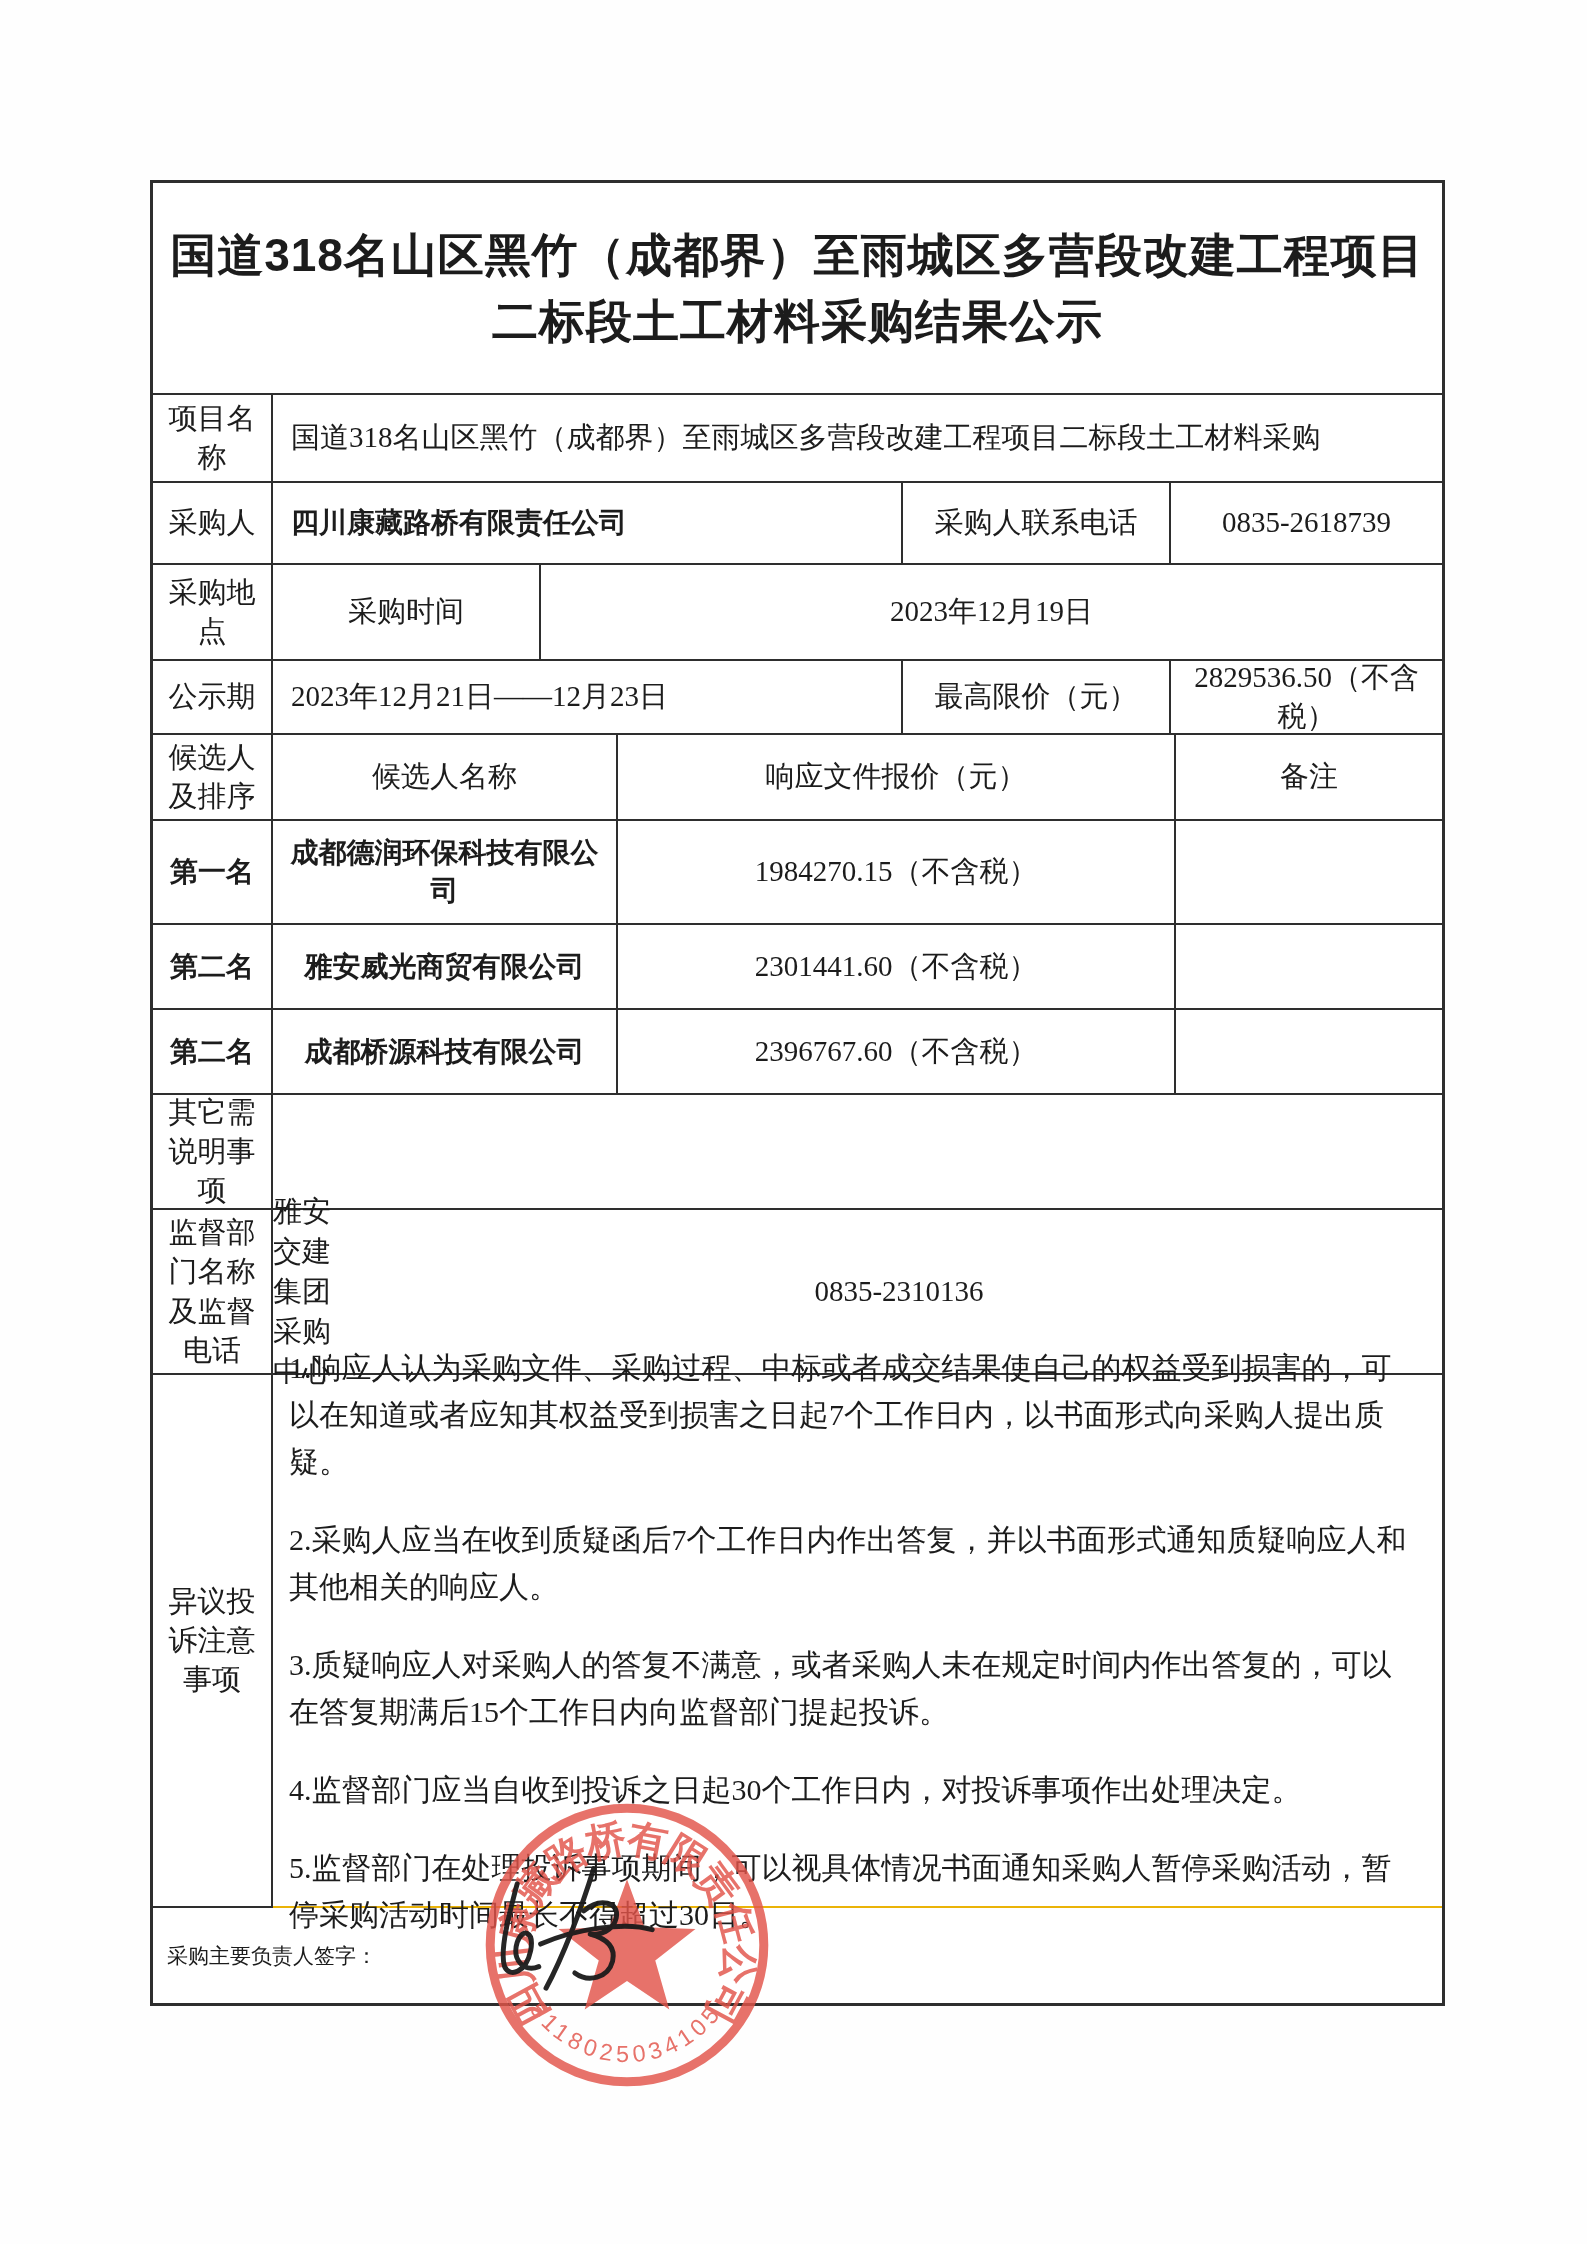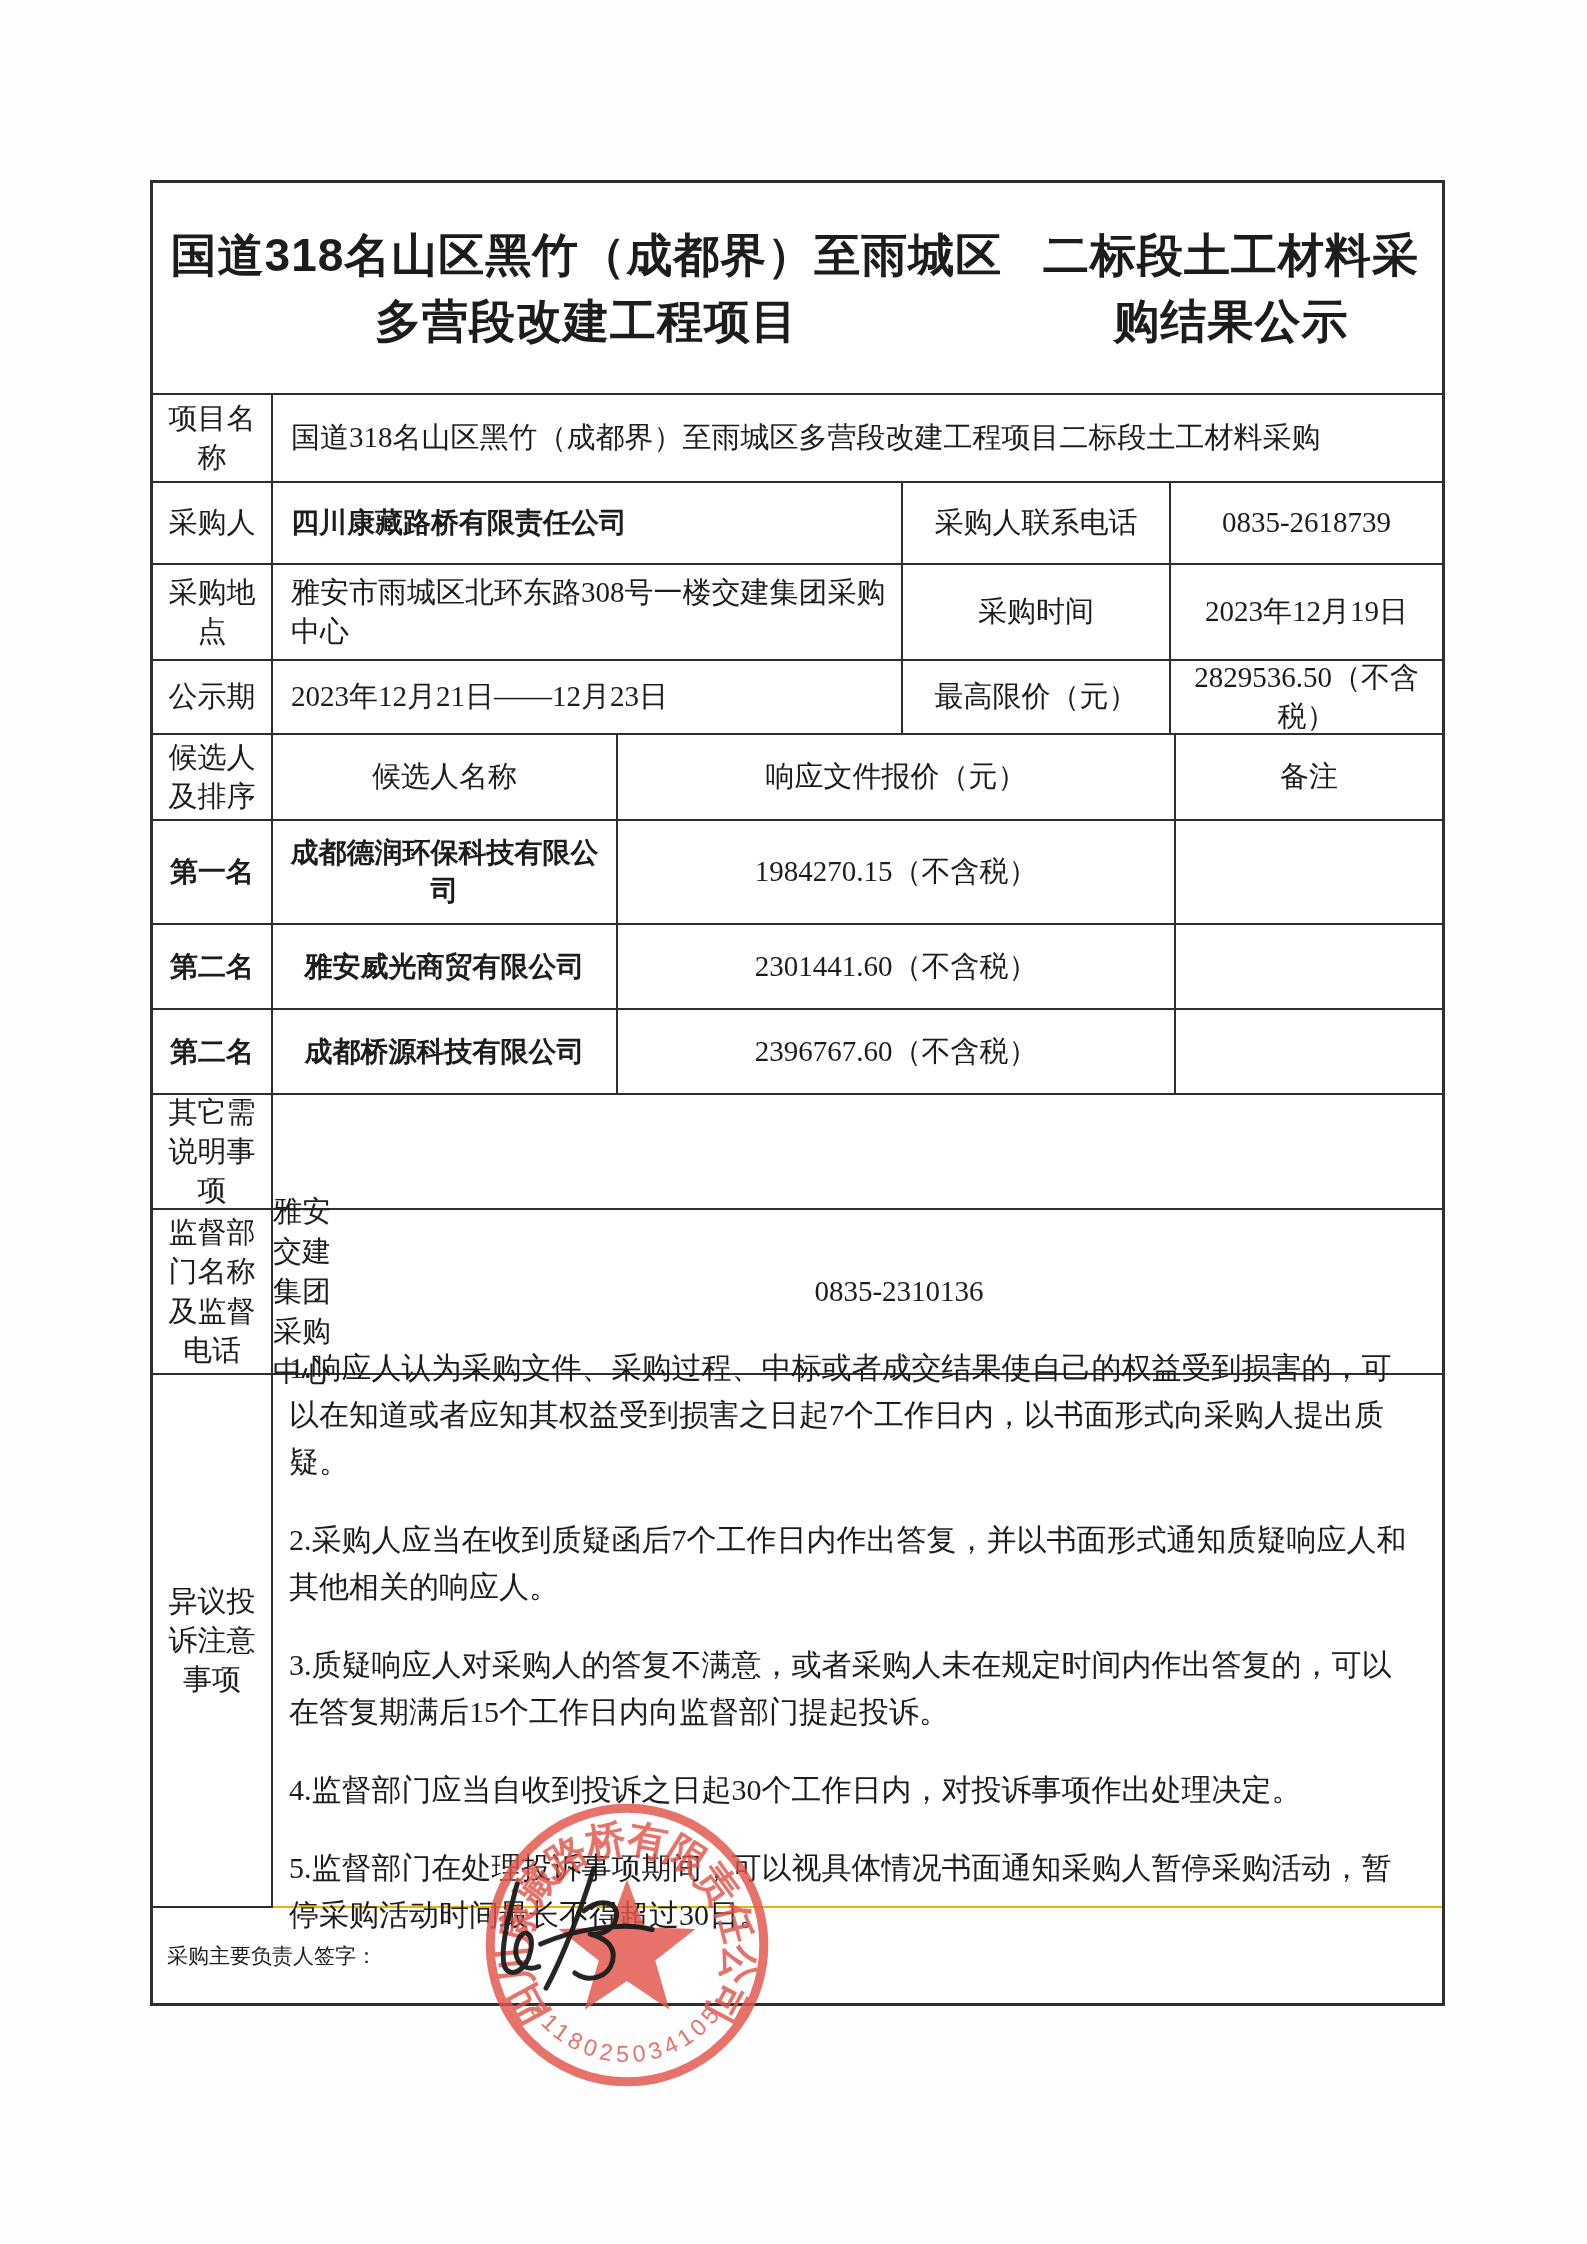--- a/index.html
+++ b/index.html
@@ -44,21 +44,21 @@
   .h-hdr{height:86px;}
   .h-c1{height:104px;}
   .h-c2{height:85px;}
   .h-c3{height:85px;}
   .h-other{height:115px;}
   .h-sup{height:165px;}
   .h-obj{height:533px;}
   .h-sig{height:95px;}
   .title-cell{
     width:100%;height:100%;
-    display:flex;flex-direction:row;align-items:center;justify-content:center;
+    display:flex;flex-direction:column;align-items:center;justify-content:center;
     font-family:"Liberation Sans","DejaVu Sans",sans-serif;
     font-weight:bold;font-size:46px;line-height:66px;
     border-bottom:2px solid #2e2e2e;box-sizing:border-box;
     text-align:center;letter-spacing:1px;
   }
   .cand-name{font-family:"Liberation Sans","DejaVu Sans",sans-serif;font-weight:bold;font-size:28px;}
   .sup-stack{flex:1;display:flex;flex-direction:row;}
   .sup-a{flex:0 0 83px;border-bottom:2px solid #2e2e2e;}
   .sup-b{flex:1;}
   .sup-cell{box-sizing:border-box;display:flex;align-items:center;justify-content:center;font-size:29px;}
@@ -98,21 +98,20 @@
 
     <div class="row h-r2">
       <div class="cell col-label">采购人</div>
       <div class="cell col-v2 ta-l cand-name">四川康藏路桥有限责任公司</div>
       <div class="cell col-v3">采购人联系电话</div>
       <div class="cell col-last">0835-2618739</div>
     </div>
 
     <div class="row h-r3">
       <div class="cell col-label">采购地点</div>
-      <div class="cell col-v2 ta-l">雅安市雨城区北环东路308号一楼交建集团采购中心</div>
       <div class="cell col-v3">采购时间</div>
       <div class="cell col-last">2023年12月19日</div>
     </div>
 
     <div class="row h-r4">
       <div class="cell col-label">公示期</div>
       <div class="cell col-v2 ta-l">2023年12月21日——12月23日</div>
       <div class="cell col-v3">最高限价（元）</div>
       <div class="cell col-last">2829536.50（不含税）</div>
     </div>

